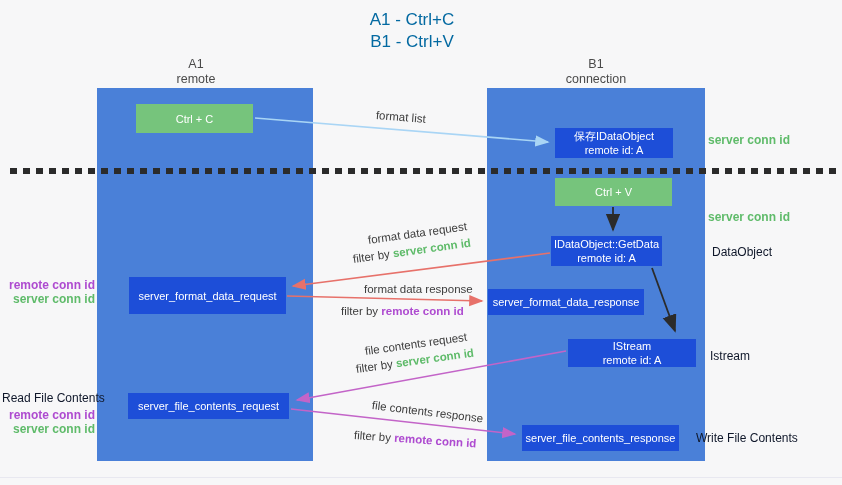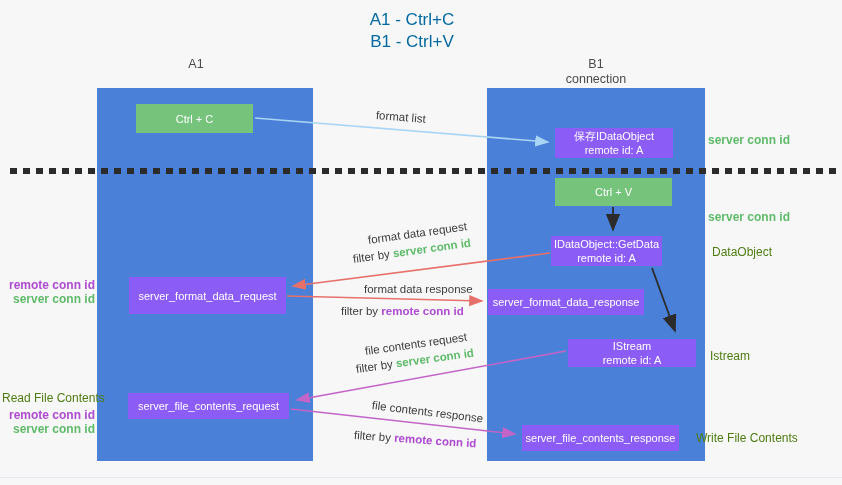--- a/index.html
+++ b/index.html
@@ -27,23 +27,23 @@
   .dotted-sep {
     position:absolute; top:168px; left:10px; right:5px; height:6px;
     background:repeating-linear-gradient(90deg,#2b2b2b 0 7px,transparent 7px 13px);
   }
   .node {
     position:absolute; display:flex; flex-direction:column;
     align-items:center; justify-content:center;
     color:#fff; text-align:center; font-size:11px; line-height:14px;
   }
   .green-node  { background:#76c47c; }
-  .orange-node { background:#8b5cf6; }
+  .orange-node { background:#1d4ed8; }
 
-  .lbl { position:absolute; font-size:12px; color:#4d7c0f; white-space:nowrap; }
+  .lbl { position:absolute; font-size:12px; color:#0f172a; white-space:nowrap; }
   .green-t  { color:#5fbb6a; font-weight:bold; }
   .purple-t { color:#ae4bd0; font-weight:bold; }
   .flow-lbl {
     position:absolute; font-size:11.5px; color:#3d3d3d; white-space:nowrap;
     transform-origin:left center;
   }
   .pair { position:absolute; left:0; width:95px; text-align:right; font-size:12px; line-height:14px; }
   svg.arrows { position:absolute; top:0; left:0; }
   .bottom-line { position:absolute; top:477px; left:0; right:0; height:1px; background:#e8e8f0; }
 </style>
@@ -52,20 +52,21 @@
 
 <div id="stage">
 
   <div class="title">
     <div>A1 - Ctrl+C</div>
     <div>B1 - Ctrl+V</div>
   </div>
 
   <div class="col-header" style="left:126px; top:57px;">
     <div>A1</div>
+    <div>remote</div>
   </div>
   <div class="col-header" style="left:526px; top:57px;">
     <div>B1</div>
     <div>connection</div>
   </div>
 
   <div class="lifeline" style="left:97px; width:216px;"></div>
   <div class="lifeline" style="left:487px; width:218px;"></div>
 
   <div class="dotted-sep"></div>

